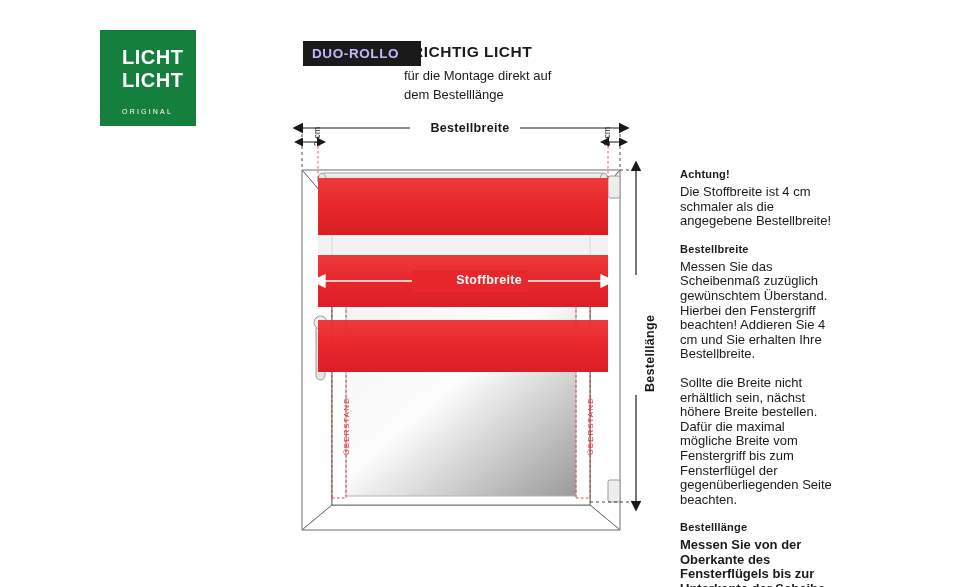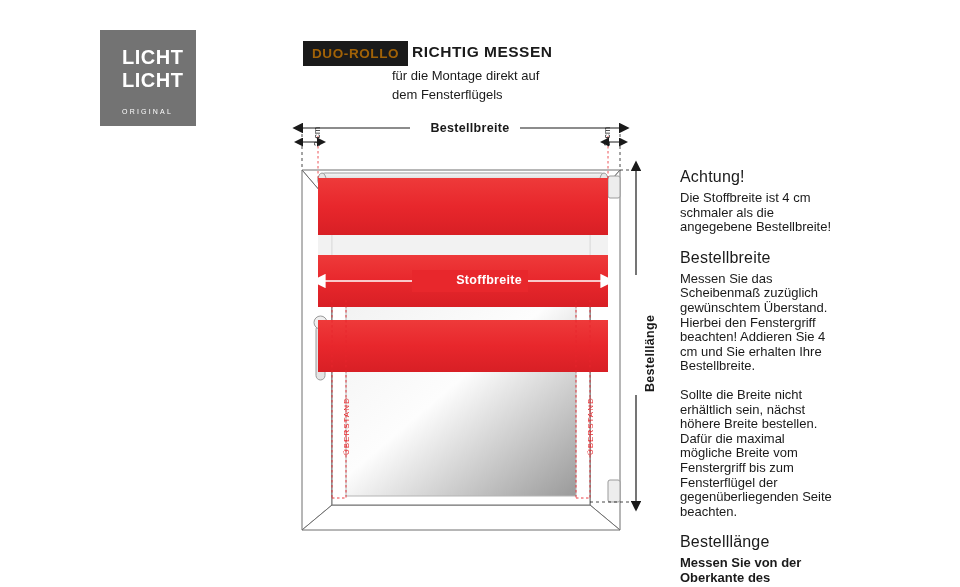--- a/index.html
+++ b/index.html
@@ -19,21 +19,21 @@
     overflow: hidden;
   }
 
   
   #logo {
     position: absolute;
     left: 100px;
     top: 30px;
     width: 96px;
     height: 96px;
-    background: #737373;
+    background: #15803d;
     color: #ffffff;
     box-sizing: border-box;
     padding: 16px 0 0 22px;
   }
   #logo .l1, #logo .l2 {
     font-weight: bold;
     font-size: 20px;
     letter-spacing: 0.5px;
     line-height: 23px;
   }
@@ -42,39 +42,39 @@
     letter-spacing: 2.2px;
     margin-top: 16px;
   }
 
   
   #duo-tag {
     position: absolute;
     left: 303px;
     top: 41px;
     background: #1a1a1a;
-    color: #a16207;
+    color: #c4b5fd;
     font-size: 13.5px;
     font-weight: bold;
     letter-spacing: 0.6px;
-    padding: 5px 9px 5px 9px;
+    padding: 5px 22px 5px 9px;
     line-height: 15px;
   }
   #headline {
     position: absolute;
     left: 412px;
     top: 43px;
     font-size: 15.5px;
     font-weight: bold;
     letter-spacing: 0.5px;
     color: #1a1a1a;
   }
   #subline {
     position: absolute;
-    left: 392px;
+    left: 404px;
     top: 66px;
     font-size: 13px;
     line-height: 19px;
     color: #1a1a1a;
   }
 
   
   #drawing {
     position: absolute;
     left: 290px;
@@ -84,22 +84,22 @@
   }
 
   
   #rightcol {
     position: absolute;
     left: 680px;
     top: 168px;
     width: 160px;
   }
   #rightcol h3 {
-    font-size: 16px;
-    font-weight: normal;
+    font-size: 11px;
+    font-weight: bold;
     margin: 0 0 5px 0;
     letter-spacing: 0.2px;
   }
   #rightcol p {
     font-size: 13px;
     line-height: 14.6px;
     margin: 0 0 14px 0;
   }
   #rightcol p.last { margin-bottom: 0; font-weight: bold; }
   #rightcol h3.spaced { margin-top: 2px; }
@@ -149,24 +149,24 @@
 
 <div id="page">
 
   <div id="logo">
     <div class="l1">LICHT</div>
     <div class="l2">LICHT</div>
     <div class="l3">ORIGINAL</div>
   </div>
 
   <div id="duo-tag">DUO-ROLLO</div>
-  <div id="headline">RICHTIG MESSEN</div>
+  <div id="headline">RICHTIG LICHT</div>
   <div id="subline">
     <span>für die Montage direkt auf</span><br>
-    <span>dem Fensterflügels</span>
+    <span>dem Bestelllänge</span>
   </div>
 
   <div id="drawing">
 
     <svg width="360" height="440" viewBox="0 0 360 440">
       <defs>
         <linearGradient id="glass" x1="0" y1="0" x2="1" y2="1">
           <stop offset="0%" stop-color="#f2f2f2"></stop>
           <stop offset="45%" stop-color="#fdfdfd"></stop>
           <stop offset="100%" stop-color="#9a9a9a"></stop>

